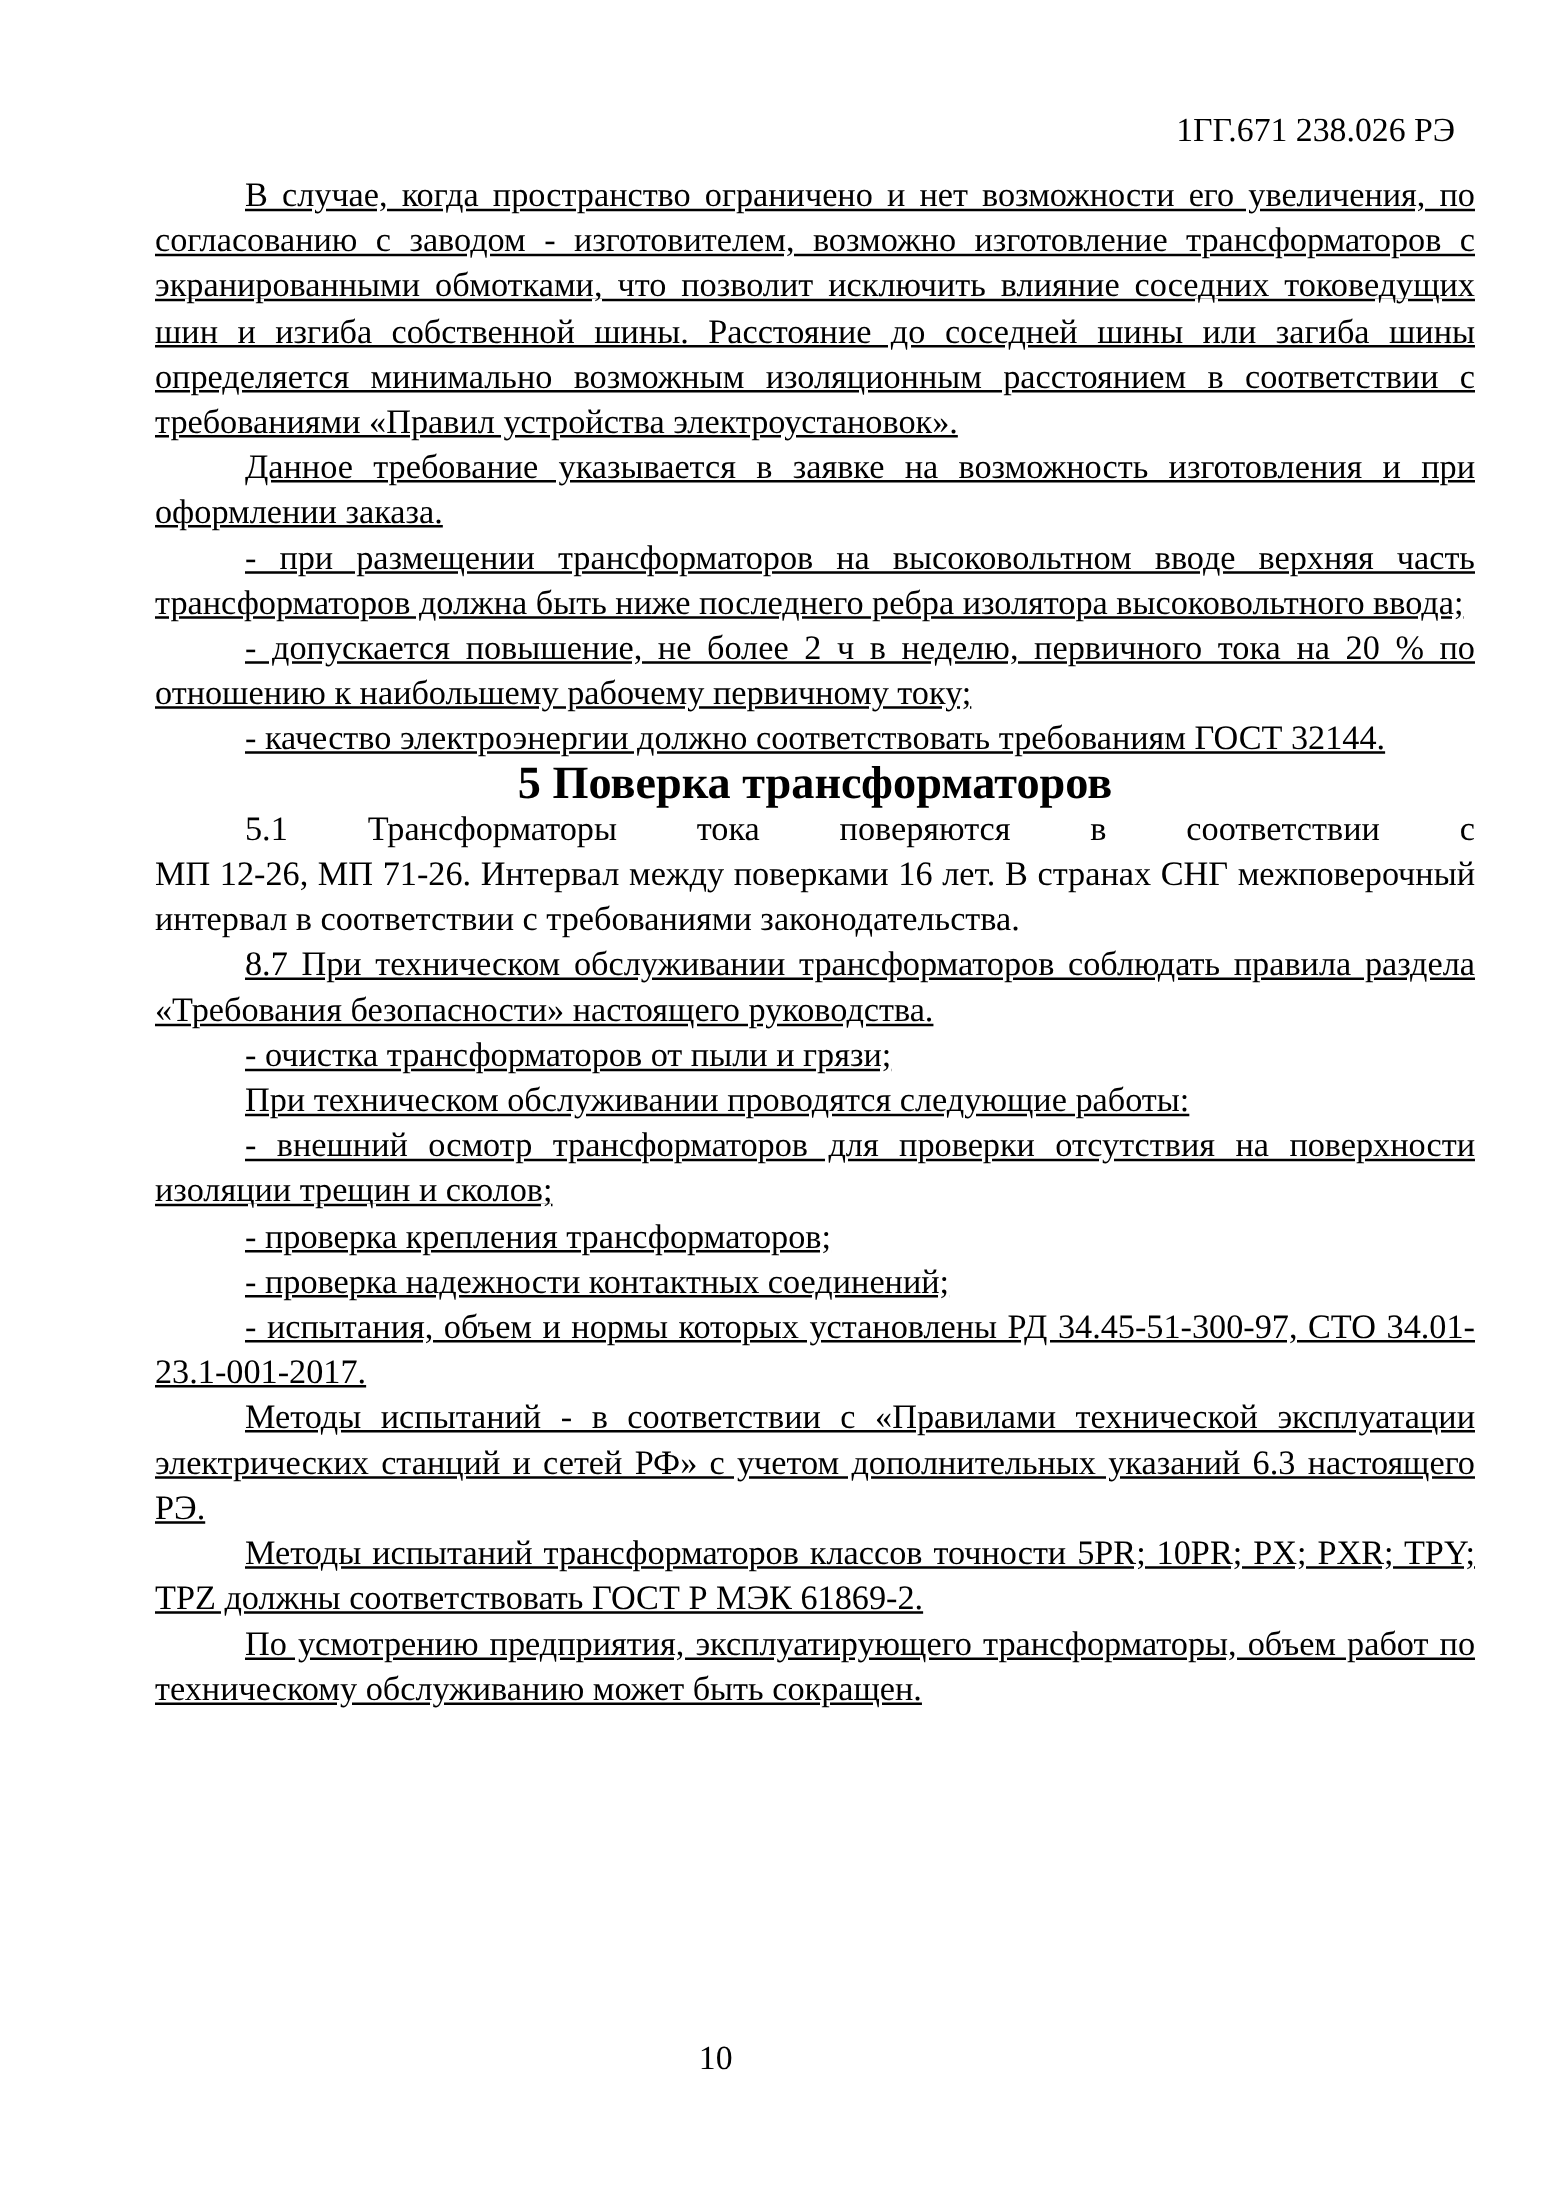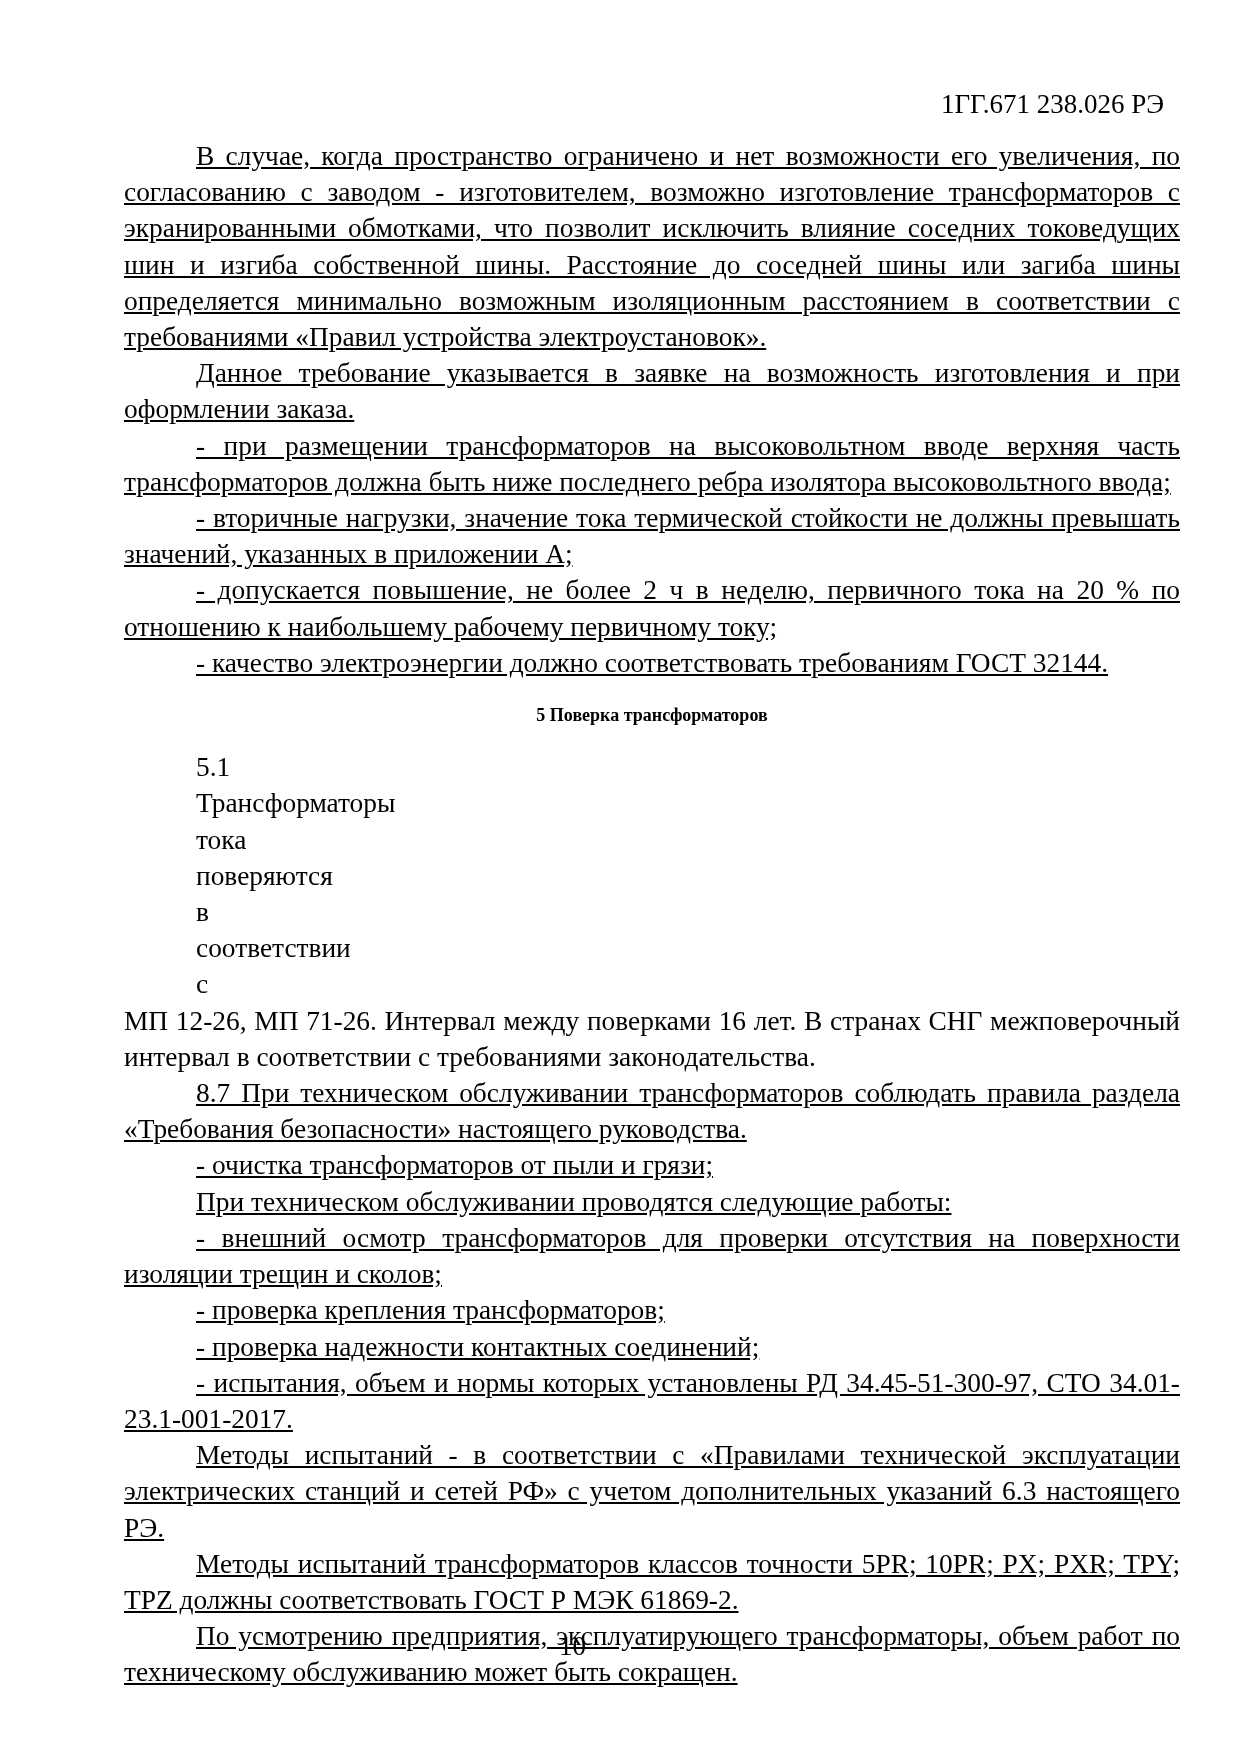--- a/index.html
+++ b/index.html
@@ -31,53 +31,51 @@
       font-size: 27.4px;
       line-height: 36.2px;
       text-align: justify;
       margin: 0;
     }
     .indent {
       text-indent: 72px;
       text-decoration: underline;
     }
     .section-heading {
-      font-size: 18px;
+      font-size: 37px;
       line-height: 36.2px;
       font-weight: bold;
       text-align: center;
-      margin: 16px;
+      margin: 0;
     }
     .page-number {
       position: absolute;
       left: 0;
       width: 1145px;
       top: 1628px;
       text-align: center;
       font-size: 27px;
       line-height: 36px;
     }
     .spread {
       display: flex;
       justify-content: space-between;
       padding-left: 72px;
-      flex-direction: column;
     }
   </style>
 </head>
 <body>
 
 <div class="page">
   <p class="doc-code">1ГГ.671 238.026 РЭ</p>
 
   <p class="body-text indent">В случае, когда пространство ограничено и нет возможности его увеличения, по согласованию с заводом - изготовителем, возможно изготовление трансформа­торов с экранированными обмотками, что позволит исключить влияние соседних токоведущих шин и изгиба собственной шины. Расстояние до соседней шины или загиба шины определяется минимально возможным изоляционным расстоянием в соответствии с требованиями «Правил устройства электроустановок».</p>
   <p class="body-text indent">Данное требование указывается в заявке на возможность изготовления и при оформлении заказа.</p>
 
   <p class="body-text indent">-  при размещении трансформаторов на высоковольтном вводе верхняя часть трансформаторов должна быть ниже последнего ребра изолятора высоковольтного ввода;</p>
-  <p class="body-text indent">-  вторичные нагрузки, значение тока термической стойкости не должны пре­вышать значений, указанных в приложении А;</p>
   <p class="body-text indent">-  допускается повышение, не более 2 ч в неделю, первичного тока на 20 % по отношению к наибольшему рабочему первичному току;</p>
   <p class="body-text indent">-  качество электроэнергии должно соответствовать требованиям ГОСТ 32144.</p>
 
   <h2 class="section-heading">5 Поверка трансформаторов</h2>
   <div class="body-text spread">
     <span>5.1</span>
     <span>Трансформаторы</span>
     <span>тока</span>
     <span>поверяются</span>
     <span>в</span>

